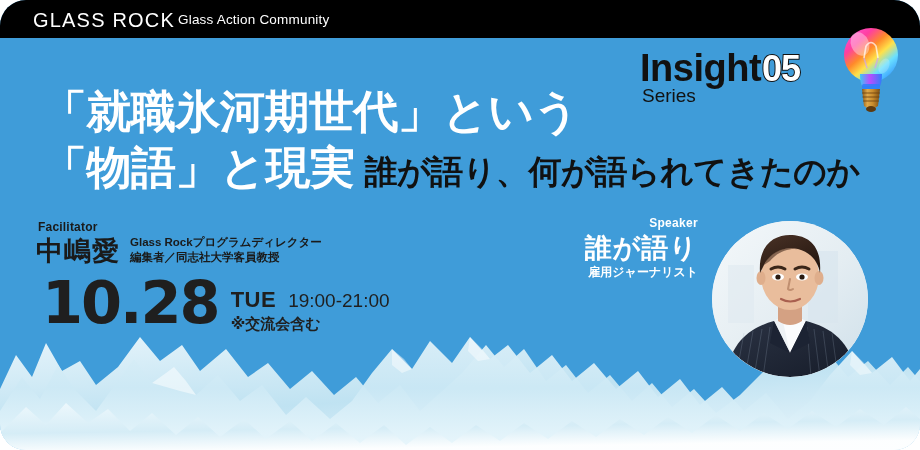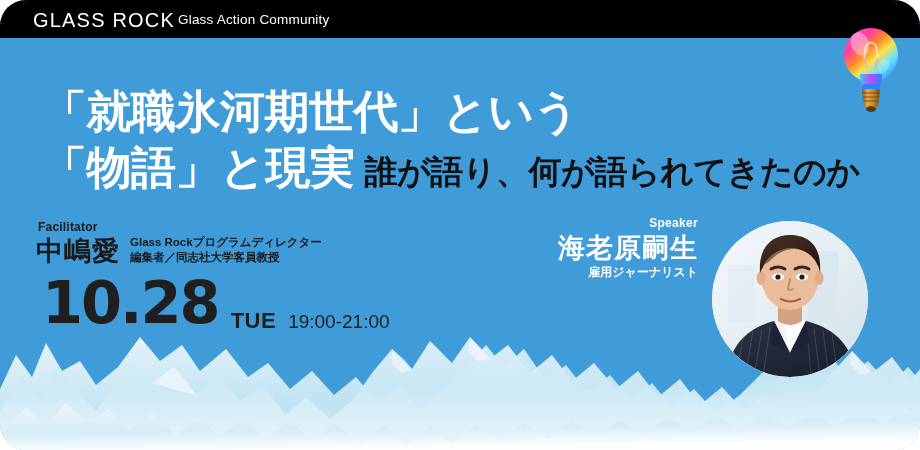--- a/index.html
+++ b/index.html
@@ -335,20 +335,25 @@
       <path fill="#ffffff" opacity="0.45" d="M470,22 L482,34 L490,44 L478,46 L468,36 Z"></path>
       <path fill="#ffffff" opacity="0.4" d="M852,36 L864,48 L872,58 L860,60 L850,50 Z"></path>
     </svg>
   </div>
 
   <div class="topbar">
     <div class="brand-logo">GLASS ROCK</div>
     <div class="brand-tagline">Glass Action Community</div>
   </div>
 
+  <div class="insight-block">
+    <div class="insight-word">Insight</div>
+    <div class="insight-num">05</div>
+    <div class="insight-series">Series</div>
+  </div>
 
   <div class="bulb">
     <svg viewBox="0 0 70 98" xmlns="http://www.w3.org/2000/svg">
       <defs>
         <linearGradient id="glassG" x1="0.1" y1="0.05" x2="0.9" y2="0.95">
           <stop offset="0%" stop-color="#ff4fd0"></stop>
           <stop offset="22%" stop-color="#ff3fa0"></stop>
           <stop offset="42%" stop-color="#ff8a2a"></stop>
           <stop offset="58%" stop-color="#ffe14a"></stop>
           <stop offset="76%" stop-color="#6ae0ff"></stop>
@@ -400,26 +405,27 @@
     </div>
   </div>
 
   <div class="datebox">
     <div class="date-main">10.28</div>
     <div class="date-right">
       <div class="date-r1">
         <span class="date-dow">TUE</span>
         <span class="date-time">19:00-21:00</span>
       </div>
+      <div class="date-note">※交流会含む</div>
     </div>
   </div>
 
   <div class="speaker">
     <div class="sp-label">Speaker</div>
-    <div class="sp-name">海老原嗣生</div>
+    <div class="sp-name">誰が語り</div>
     <div class="sp-role">雇用ジャーナリスト</div>
   </div>
 
   <div class="portrait">
     <svg viewBox="0 0 156 156" xmlns="http://www.w3.org/2000/svg">
       <defs>
         <linearGradient id="bgPhoto" x1="0" y1="0" x2="1" y2="1">
           <stop offset="0%" stop-color="#f4f8fa"></stop>
           <stop offset="55%" stop-color="#e4edf2"></stop>
           <stop offset="100%" stop-color="#cfe0ea"></stop>

